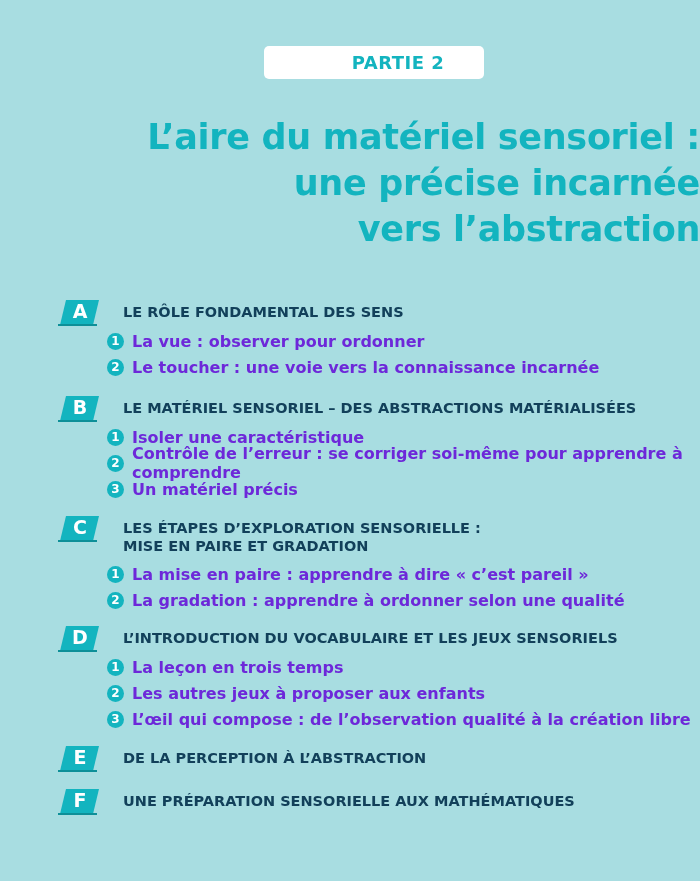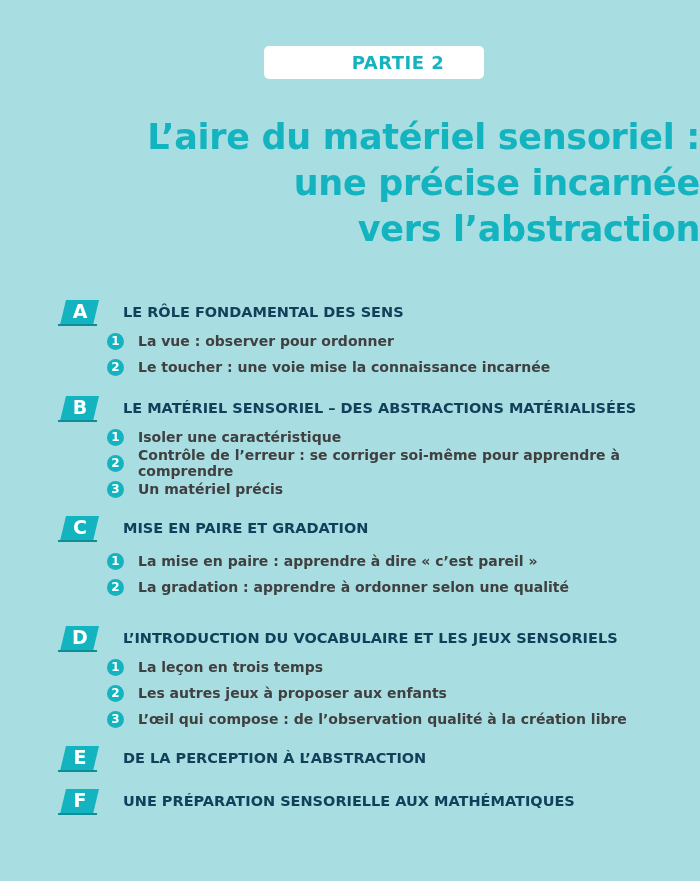--- a/index.html
+++ b/index.html
@@ -40,21 +40,21 @@
     margin-left: 20px; padding-top: 5px;
   }
   .items { margin-left: 50px; }
   .item { display: flex; align-items: center; height: 26px; }
   .num {
     width: 17px; height: 17px; border-radius: 50%;
     background: #13b4bf; color: #fff; font-weight: bold; font-size: 12px;
     display: flex; align-items: center; justify-content: center; flex: 0 0 17px;
   }
   .item-text {
-    color: #404040; font-weight: bold; font-size: 14px; margin-left: 14px;
+    color: #6d28d9; font-weight: bold; font-size: 16px; margin-left: 8px;
   }
 </style>
 </head>
 <body>
 
 <div class="partie">PARTIE 2</div>
 
 <div class="title">
   <div>L’aire du matériel sensoriel :</div>
   <div>une précise incarnée</div>
@@ -72,21 +72,21 @@
     </div>
     <div class="sec-title">LE RÔLE FONDAMENTAL DES SENS</div>
   </div>
   <div class="items" style="margin-top:2px;">
     <div class="item">
         <span class="num">1</span>
         <span class="item-text">La vue : observer pour ordonner</span>
       </div>
     <div class="item">
         <span class="num">2</span>
-        <span class="item-text">Le toucher : une voie mise la connaissance incarnée</span>
+        <span class="item-text">Le toucher : une voie vers la connaissance incarnée</span>
       </div>
   </div>
 </div>
 
 <div class="section" style="top:394px;">
   <div class="sec-head">
     <div class="badge">
       <svg width="46" height="28">
           <polygon points="3,27 9,2 42,2 36,27" fill="#13b4bf"></polygon>
           <polygon points="1,26 40,26 40,28 1,28" fill="#0e8f98"></polygon>
@@ -114,20 +114,21 @@
 <div class="section" style="top:514px;">
   <div class="sec-head">
     <div class="badge">
       <svg width="46" height="28">
           <polygon points="3,27 9,2 42,2 36,27" fill="#13b4bf"></polygon>
           <polygon points="1,26 40,26 40,28 1,28" fill="#0e8f98"></polygon>
         </svg>
       <span class="letter">C</span>
     </div>
     <div class="sec-title">
+      <div>LES ÉTAPES D’EXPLORATION SENSORIELLE :</div>
       <div>MISE EN PAIRE ET GRADATION</div>
     </div>
   </div>
   <div class="items" style="margin-top:6px;">
     <div class="item">
         <span class="num">1</span>
         <span class="item-text">La mise en paire : apprendre à dire « c’est pareil »</span>
       </div>
     <div class="item">
         <span class="num">2</span>

